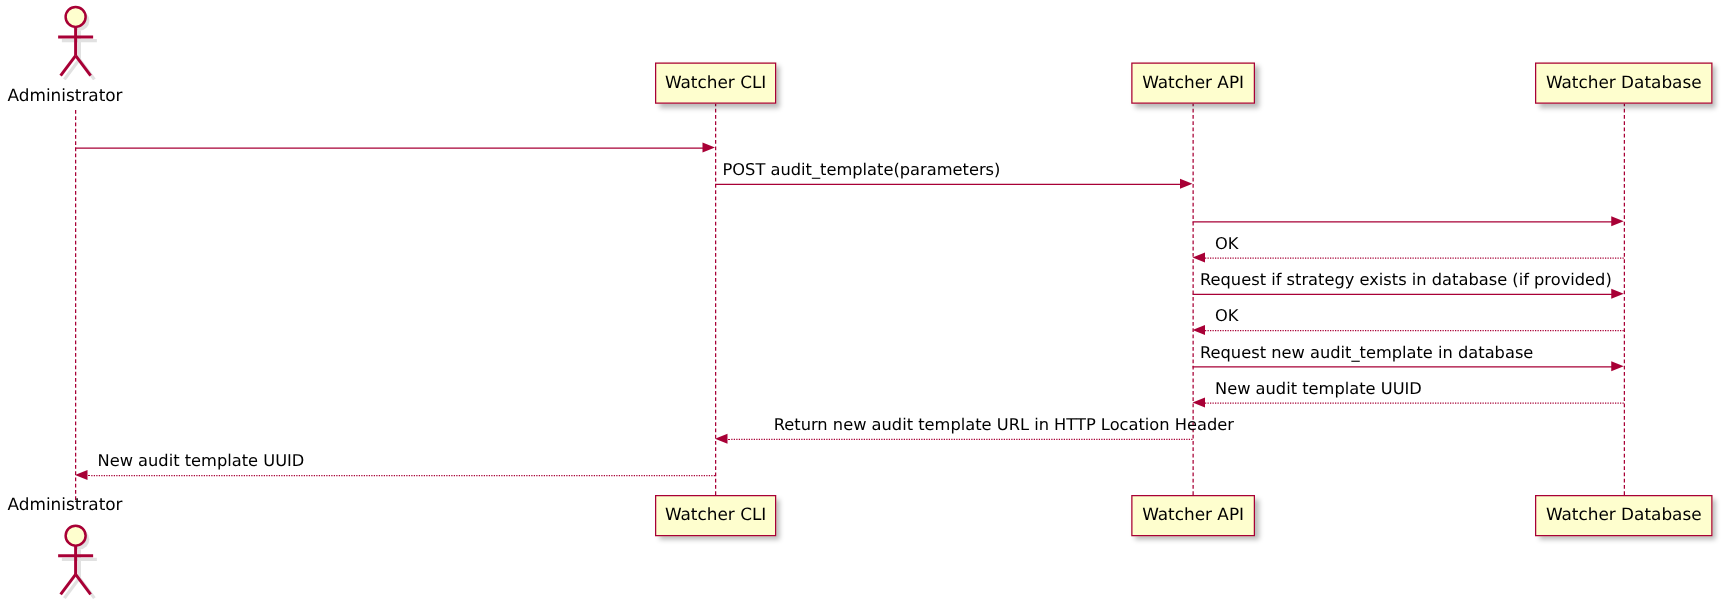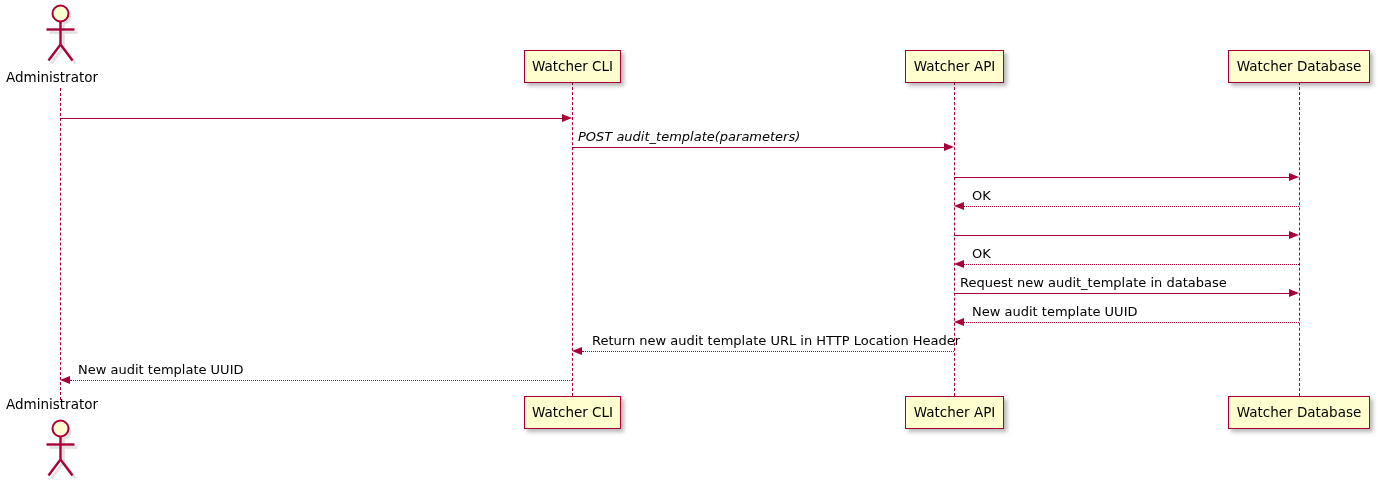--- a/index.html
+++ b/index.html
@@ -109,47 +109,48 @@
   </svg>
   <div class="actor-label" style="left:6px; top:71px;">Administrator</div>
 
   <div class="participant-box" style="left:524px; top:50px; width:97px; height:33px;">Watcher CLI</div>
   <div class="participant-box" style="left:905px; top:50px; width:99px; height:33px;">Watcher API</div>
   <div class="participant-box" style="left:1228px; top:50px; width:142px; height:33px;">Watcher Database</div>
 
   <div class="msg-line" style="left:60px; top:118px; width:503px;"></div>
   <div class="arrowhead right" style="left:562px; top:113.5px;"></div>
 
-  <div class="msg-label" style="left:578px; top:130px;font-style:italic;">POST audit_template(parameters)</div>
+  <div class="msg-label" style="left:578px; top:130px;">POST audit_template(parameters)</div>
   <div class="msg-line" style="left:572px; top:147px; width:373px;"></div>
   <div class="arrowhead right" style="left:944px; top:142.5px;"></div>
 
   <div class="msg-line" style="left:954px; top:177px; width:336px;"></div>
   <div class="arrowhead right" style="left:1289px; top:172.5px;"></div>
 
   <div class="msg-label" style="left:972px; top:189px;">OK</div>
   <div class="msg-line dotted" style="left:964px; top:206px; width:335px;"></div>
   <div class="arrowhead left" style="left:954px; top:201.5px;"></div>
 
+  <div class="msg-label" style="left:960px; top:218px;">Request if strategy exists in database (if provided)</div>
   <div class="msg-line" style="left:954px; top:235px; width:336px;"></div>
   <div class="arrowhead right" style="left:1289px; top:230.5px;"></div>
 
   <div class="msg-label" style="left:972px; top:247px;">OK</div>
   <div class="msg-line dotted" style="left:964px; top:264px; width:335px;"></div>
   <div class="arrowhead left" style="left:954px; top:259.5px;"></div>
 
   <div class="msg-label" style="left:960px; top:276px;">Request new audit_template in database</div>
   <div class="msg-line" style="left:954px; top:293px; width:336px;"></div>
   <div class="arrowhead right" style="left:1289px; top:288.5px;"></div>
 
   <div class="msg-label" style="left:972px; top:305px;">New audit template UUID</div>
   <div class="msg-line dotted" style="left:964px; top:322px; width:335px;"></div>
   <div class="arrowhead left" style="left:954px; top:317.5px;"></div>
 
-  <div class="msg-label" style="left:592px; top:334px;">Return new audit template URL in HTTP Location Header</div>
+  <div class="msg-label" style="left:619px; top:334px;">Return new audit template URL in HTTP Location Header</div>
   <div class="msg-line dotted" style="left:582px; top:351px; width:372px;"></div>
   <div class="arrowhead left" style="left:572px; top:346.5px;"></div>
 
   <div class="msg-label" style="left:78px; top:363px;">New audit template UUID</div>
   <div class="msg-line dotted" style="left:70px; top:380px; width:502px;"></div>
   <div class="arrowhead left" style="left:60px; top:375.5px;"></div>
 
   <div class="actor-label" style="left:6px; top:398px;">Administrator</div>
   <svg class="actor-figure" style="left:34px; top:416px;" width="54" height="64" viewBox="0 0 54 62">
     <g transform="translate(2.5,2.5)">

